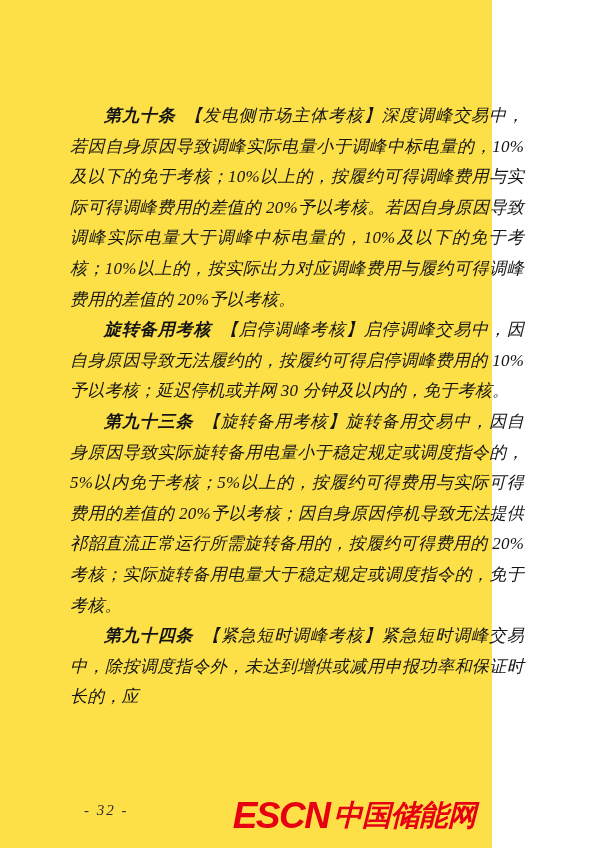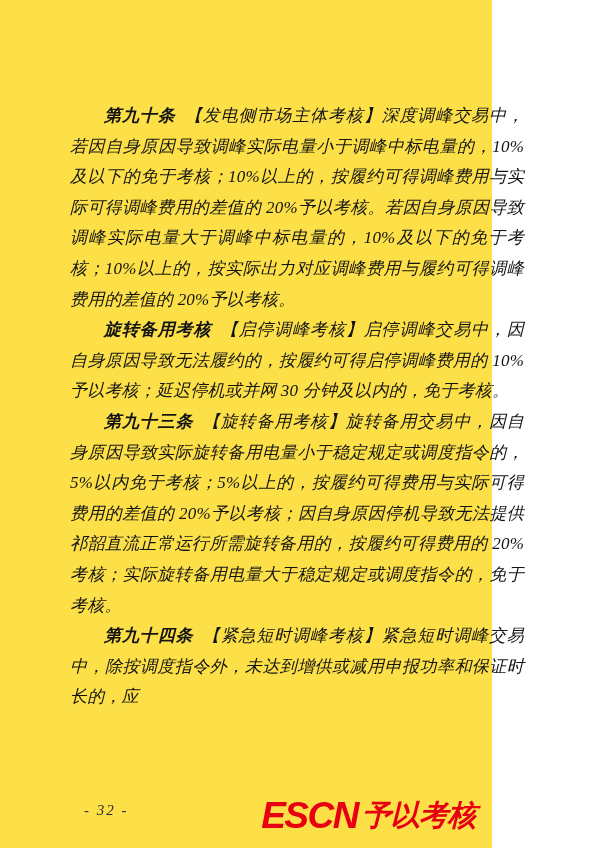--- a/index.html
+++ b/index.html
@@ -92,16 +92,16 @@
     <p class="para">
       <span class="article-label">第九十四条</span><span>【紧急短时调峰考核】紧急短时调峰交易中，除按调度指令外，未达到增供或减用申报功率和保证时长的，应</span>
     </p>
 
   </div>
 
   <div class="page-number">- 32 -</div>
 
   <div class="logo">
     <span class="logo-en">ESCN</span>
-    <span class="logo-cn">予以考核</span>
+    <span class="logo-cn">中国储能网</span>
   </div>
 
 </div>
 
 </body></html>

